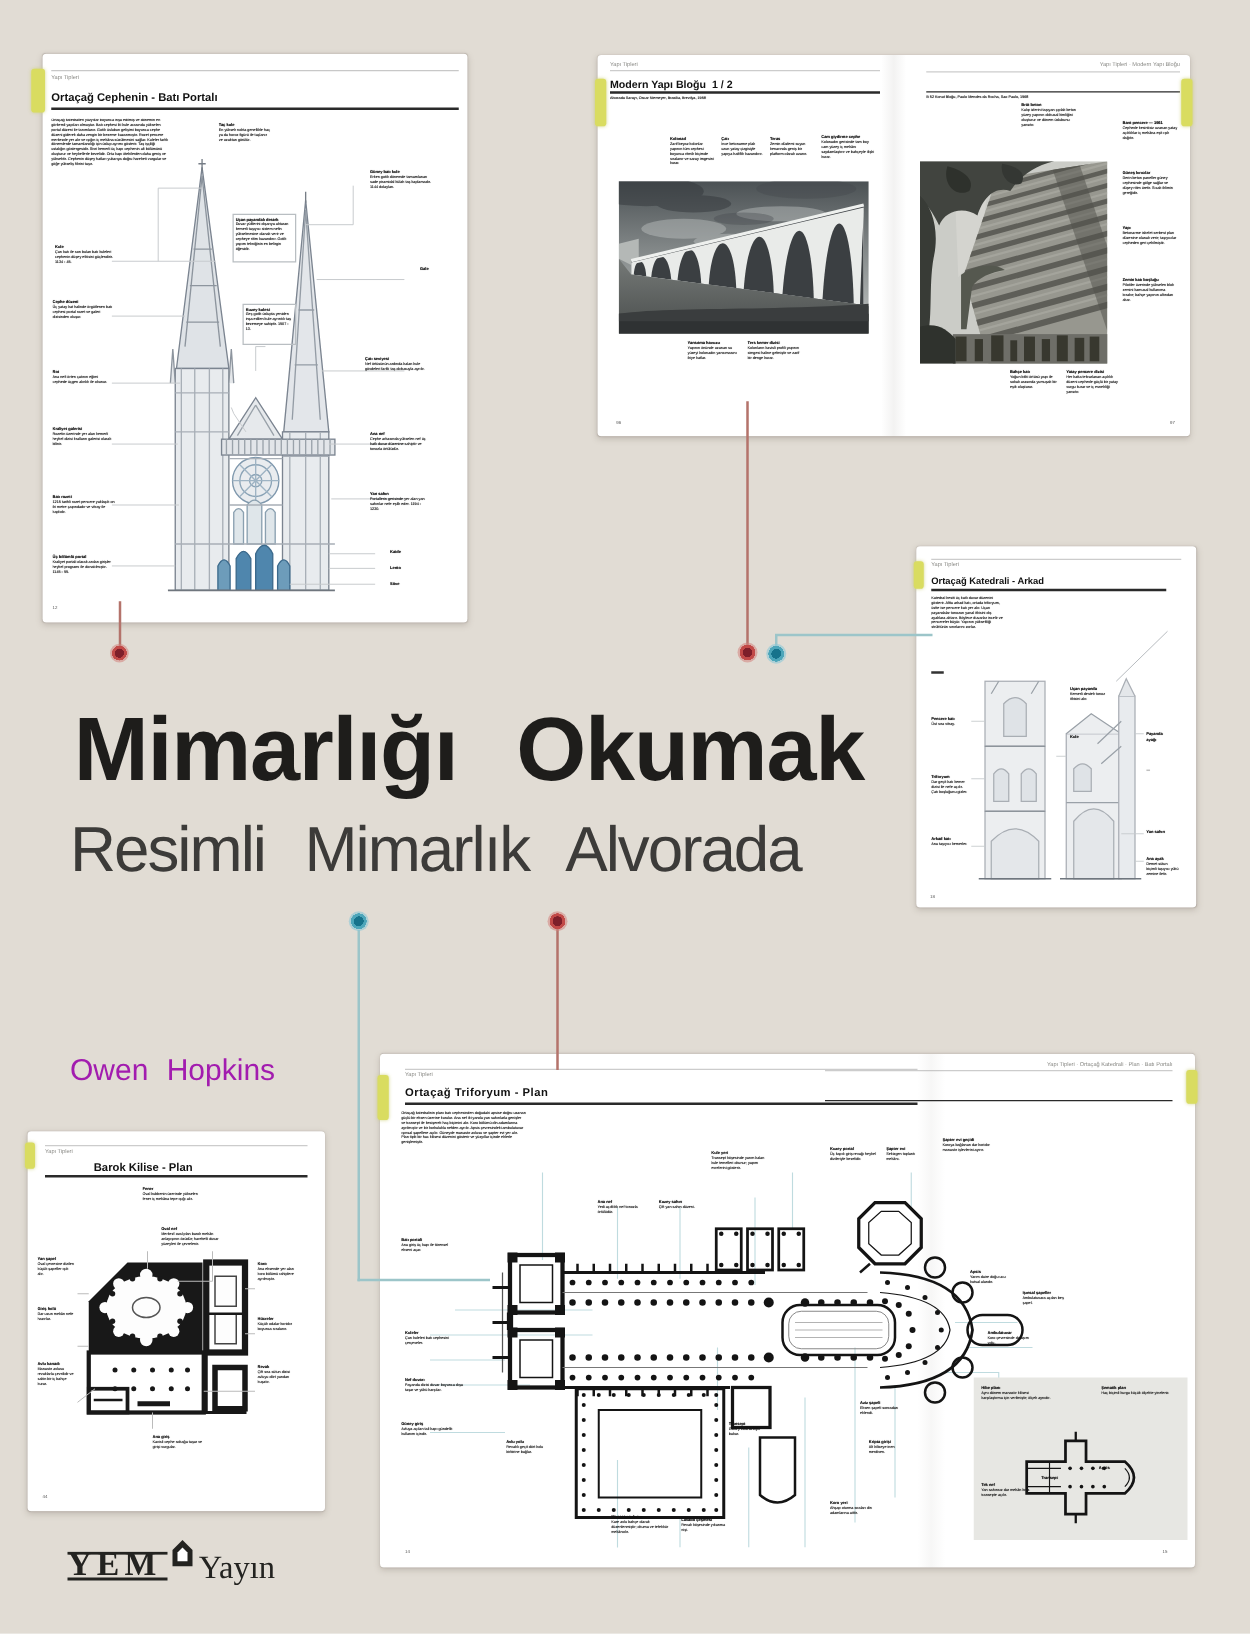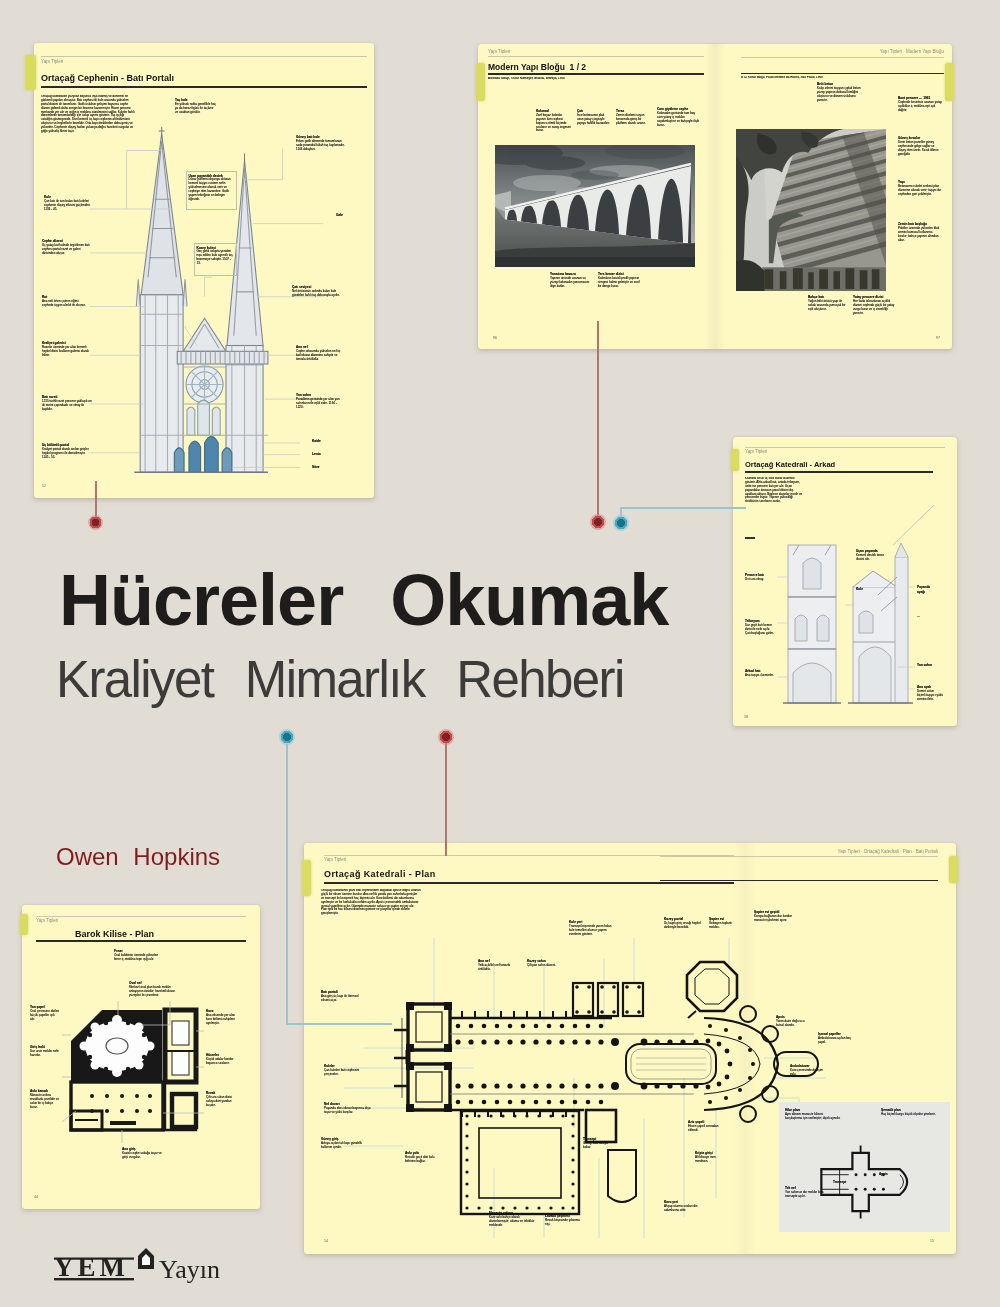--- a/index.html
+++ b/index.html
@@ -1,18 +1,18 @@
 <!DOCTYPE html>
 <html><head>
 <meta charset="utf-8">
 <style>
   html,body{margin:0;padding:0;}
   #cv{position:relative;width:1000px;height:1307px;background:#e1dcd4;overflow:hidden;
       font-family:"Liberation Sans",sans-serif;}
-  .page{position:absolute;background:#fef9c3;border-radius:3px;
+  .page{position:absolute;background:#ffffff;border-radius:3px;
         box-shadow:0 2px 5px rgba(110,100,90,.28),0 0 1px rgba(120,110,100,.35);}
   .tab{position:absolute;background:#d9dc60;border-radius:2.5px;box-shadow:0 0 3px rgba(205,208,120,.9);filter:blur(.4px);}
   .ann{position:absolute;font-size:3px;line-height:1.3;color:#141414;overflow:hidden;text-shadow:0 0 .6px rgba(20,20,20,.75);}
   .ann b{font-size:3.2px;}
   .rule{position:absolute;background:#9a9a9a;height:1px;}
   .rule2{position:absolute;background:#2a2a2a;height:1.6px;}
   .redline{position:absolute;width:2px;background:#b4736b;}
   .tealline{position:absolute;background:#9cc5c9;}
   .dot{position:absolute;border-radius:50%;}
   .h6{position:absolute;font-size:4.5px;color:#8a8a86;}
@@ -460,21 +460,21 @@
 </div>
 
 <div class="page" id="p5" style="left:304px;top:843px;width:652px;height:411px;">
 
   <div style="position:absolute;left:430px;top:0;width:22px;height:411px;background:linear-gradient(to right,rgba(120,115,108,0) 0%,rgba(120,115,108,.06) 50%,rgba(120,115,108,0) 100%);"></div>
 
   <div class="rule" style="left:20px;top:12px;width:410px;opacity:.5;"></div>
 
   <div class="h6" style="left:20px;top:14px;">Yapı Tipleri</div>
 
-  <div class="t7" style="left:20px;top:26px;font-size:9px;letter-spacing:.4px;">Ortaçağ Katedrali - Plan</div>
+  <div class="t7" style="left:20px;top:26px;font-size:9px;letter-spacing:.4px;">Ortaçağ Triforyum - Plan</div>
 
   <div class="rule2" style="left:20px;top:39px;width:410px;"></div>
 
   <div class="ann" style="left:17px;top:46px;width:100px;height:74px;">Ortaçağ katedralinin planı batı cephesinden doğudaki apsise doğru uzanan güçlü bir eksen üzerine kurulur. Ana nef iki yanda yan sahınlarla genişler ve transept ile kesişerek haç biçimini alır. Koro bölümü din adamlarına ayrılmıştır ve bir korkulukla nefden ayrılır. Apsis çevresindeki ambulatuvar ışınsal şapellere açılır. Güneyde manastır avlusu ve şapter evi yer alır. Plan tipik bir hac kilisesi düzenini gösterir ve yüzyıllar içinde eklerle genişlemiştir.</div>
 
   <div class="rule" style="left:356px;top:13px;width:278px;opacity:.5;"></div>
 
   <div class="h6" style="left:470px;top:6px;width:164px;text-align:right;">Yapı Tipleri · Ortaçağ Katedrali · Plan · Batı Portalı</div>
 
   <div class="rule2" style="left:356px;top:37px;width:278px;height:1.2px;"></div>
@@ -779,27 +779,27 @@
 
 <div class="tealline" style="left:286px;top:744px;width:2px;height:281px;"></div>
 <div class="tealline" style="left:286px;top:1023px;width:106px;height:2px;"></div>
 
 <div class="dot" style="left:279px;top:729px;width:16px;height:16px;background:radial-gradient(circle,#16738c 0 34%,#4da6ba 35% 55%,rgba(140,200,215,.6) 56% 80%,rgba(140,200,215,0) 81%);"></div>
 
 <div class="redline" style="left:445px;top:743px;height:113px;"></div>
 
 <div class="dot" style="left:438px;top:729px;width:16px;height:16px;background:radial-gradient(circle,#7e1f2a 0 34%,#c24a48 35% 55%,rgba(210,130,125,.55) 56% 78%,rgba(210,130,125,0) 79%);"></div>
 
-<div style="position:absolute;left:59px;top:559px;font-size:72px;font-weight:bold;color:#1e1d1b;letter-spacing:-1px;word-spacing:28px;white-space:nowrap;">Hücreler Okumak</div>
-
-<div style="position:absolute;left:56px;top:650px;font-size:51px;font-weight:400;color:#3c3b39;letter-spacing:-1.6px;word-spacing:19px;white-space:nowrap;">Kraliyet Mimarlık Rehberi</div>
-
-<div style="position:absolute;left:56px;top:843px;font-size:24px;color:#7f1d1d;word-spacing:8px;">Owen Hopkins</div>
-
-<div id="yem" style="position:absolute;left:53px;top:1228px;width:180px;height:44px;margin-top:16px;">
+<div style="position:absolute;left:59px;top:559px;font-size:72px;font-weight:bold;color:#1e1d1b;letter-spacing:-1px;word-spacing:28px;white-space:nowrap;">Mimarlığı Okumak</div>
+
+<div style="position:absolute;left:56px;top:650px;font-size:51px;font-weight:400;color:#3c3b39;letter-spacing:-1.6px;word-spacing:19px;white-space:nowrap;">Resimli Mimarlık Alvorada</div>
+
+<div style="position:absolute;left:56px;top:843px;font-size:24px;color:#a21caf;word-spacing:8px;">Owen Hopkins</div>
+
+<div id="yem" style="position:absolute;left:53px;top:1228px;width:180px;height:44px;">
   <svg width="180" height="44" viewBox="0 0 180 44">
 
     <text x="1" y="32" font-family="Liberation Serif" font-weight="bold" font-size="27" letter-spacing="4" fill="#232320">YEM</text>
 
     <rect x="1" y="13.5" width="80" height="2.2" fill="#232320"></rect>
     <rect x="1" y="34" width="80" height="2.4" fill="#232320"></rect>
 
     <path d="M85 12 L93 4 L101 12 V25 H85 Z" fill="#232320"></path>
     <path d="M89 14 L93 10 L97 14 V21 H89 Z" fill="#fff"></path>
 

